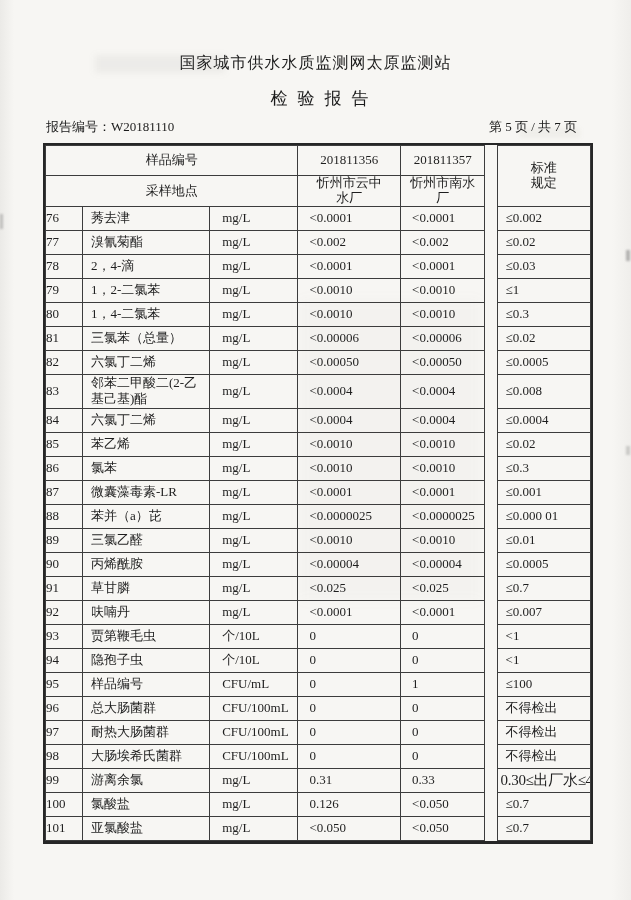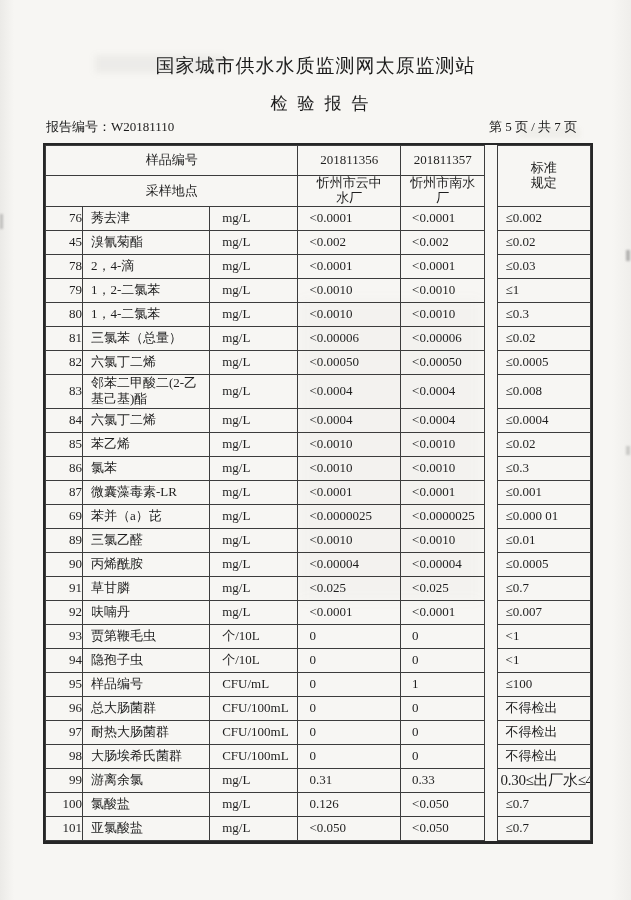--- a/index.html
+++ b/index.html
@@ -7,21 +7,21 @@
     width:631px;height:900px;position:relative;overflow:hidden;
     font-family:"Liberation Serif","DejaVu Serif",serif;
     color:#1c1c1c;
     background:
       linear-gradient(90deg, #ebeae7 0px, #f7f6f3 14px, #f7f6f3 612px, #efeeeb 631px),
       #f7f6f3;
   }
   .page{position:absolute;inset:0;}
   
   .doc-title{
-    margin:53px 0 0 0;text-align:center;font-size:19px;font-weight:400;
+    margin:53px 0 0 0;text-align:center;font-size:16px;font-weight:400;
     letter-spacing:1px;color:#1b1b1b;
   }
   .doc-subtitle{
     margin:13px 0 0 8px;text-align:center;font-size:17px;font-weight:400;
     letter-spacing:10px;text-indent:10px;color:#1b1b1b;
   }
   .meta{
     position:absolute;left:46px;right:54px;top:118px;
     display:flex;justify-content:space-between;font-size:13px;color:#1b1b1b;
   }
@@ -35,21 +35,21 @@
     font-size:13px;color:#1e1e1e;
   }
   td{
     border:1px solid #3c3c3c;height:23px;padding:0 0;
     vertical-align:middle;overflow:hidden;line-height:1.25;
   }
   tr.h1 td{height:29px;}
   tr.h2 td{height:30px;}
   .c{text-align:center;}
   .pre{white-space:pre-line;line-height:1.15;}
-  .num{text-align:right;margin-top:32px;}
+  .num{text-align:left;margin-top:32px;}
   .name{padding-left:8px;margin-top:24px;}
   .unit{padding-left:12px;white-space:nowrap;}
   .val{padding-left:11px;white-space:nowrap;}
   .std{padding-left:8px;white-space:nowrap;}
   .std.fit{font-size:15px;padding-left:3px;letter-spacing:-0.3px;}
   .gapcell{border-top:none;border-bottom:none;background:transparent;}
   
   .artifact{position:absolute;pointer-events:none;}
   .a1{left:95px;top:55px;width:130px;height:18px;background:rgba(120,118,110,.08);filter:blur(3px);}
   .a2{left:520px;top:128px;width:60px;height:10px;background:rgba(120,118,110,.06);filter:blur(2px);}
@@ -107,21 +107,21 @@
         </tr>
       <tr>
       <td class="num">76</td>
       <td class="name">莠去津</td>
       <td class="unit">mg/L</td>
       <td class="val">&lt;0.0001</td>
       <td class="val">&lt;0.0001</td>
       <td class="std">≤0.002</td>
     </tr>
           <tr>
-      <td class="num">45</td>
+      <td class="num">77</td>
       <td class="name">溴氰菊酯</td>
       <td class="unit">mg/L</td>
       <td class="val">&lt;0.002</td>
       <td class="val">&lt;0.002</td>
       <td class="std">≤0.02</td>
     </tr>
           <tr>
       <td class="num">78</td>
       <td class="name">2，4-滴</td>
       <td class="unit">mg/L</td>
@@ -195,21 +195,21 @@
     </tr>
           <tr>
       <td class="num">87</td>
       <td class="name">微囊藻毒素-LR</td>
       <td class="unit">mg/L</td>
       <td class="val">&lt;0.0001</td>
       <td class="val">&lt;0.0001</td>
       <td class="std">≤0.001</td>
     </tr>
           <tr>
-      <td class="num">69</td>
+      <td class="num">88</td>
       <td class="name">苯并（a）芘</td>
       <td class="unit">mg/L</td>
       <td class="val">&lt;0.0000025</td>
       <td class="val">&lt;0.0000025</td>
       <td class="std">≤0.000 01</td>
     </tr>
           <tr>
       <td class="num">89</td>
       <td class="name">三氯乙醛</td>
       <td class="unit">mg/L</td>

